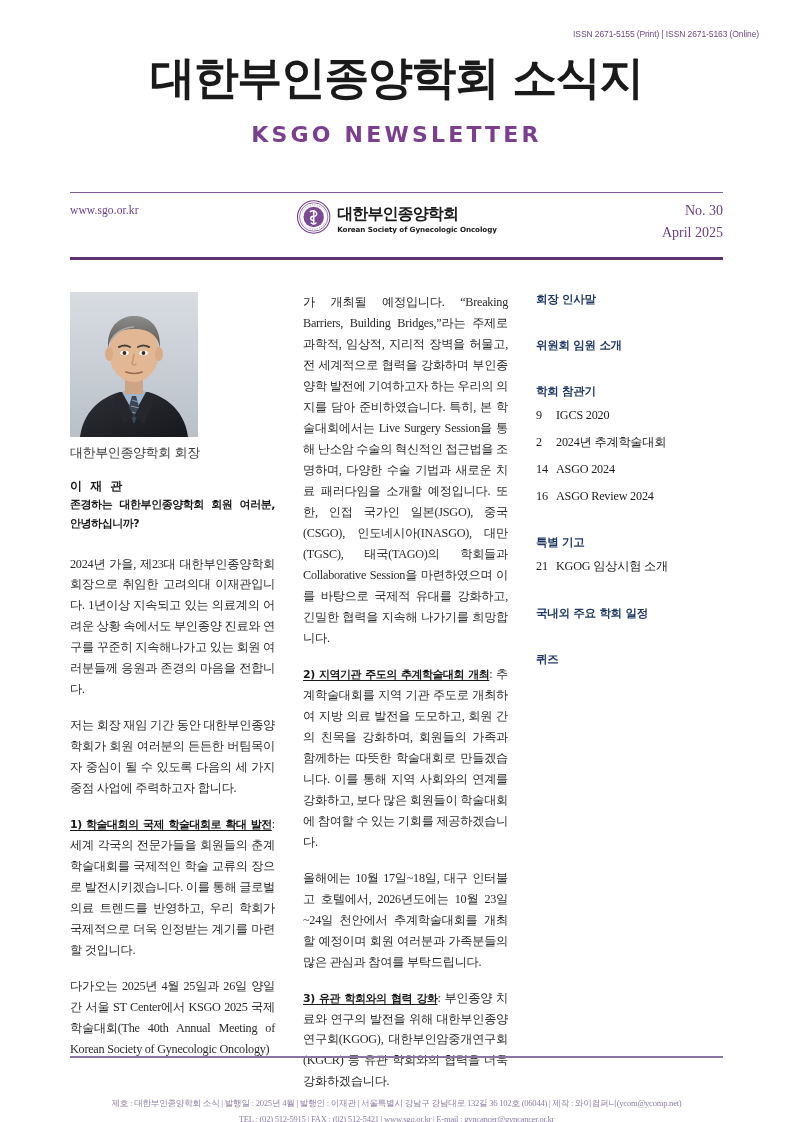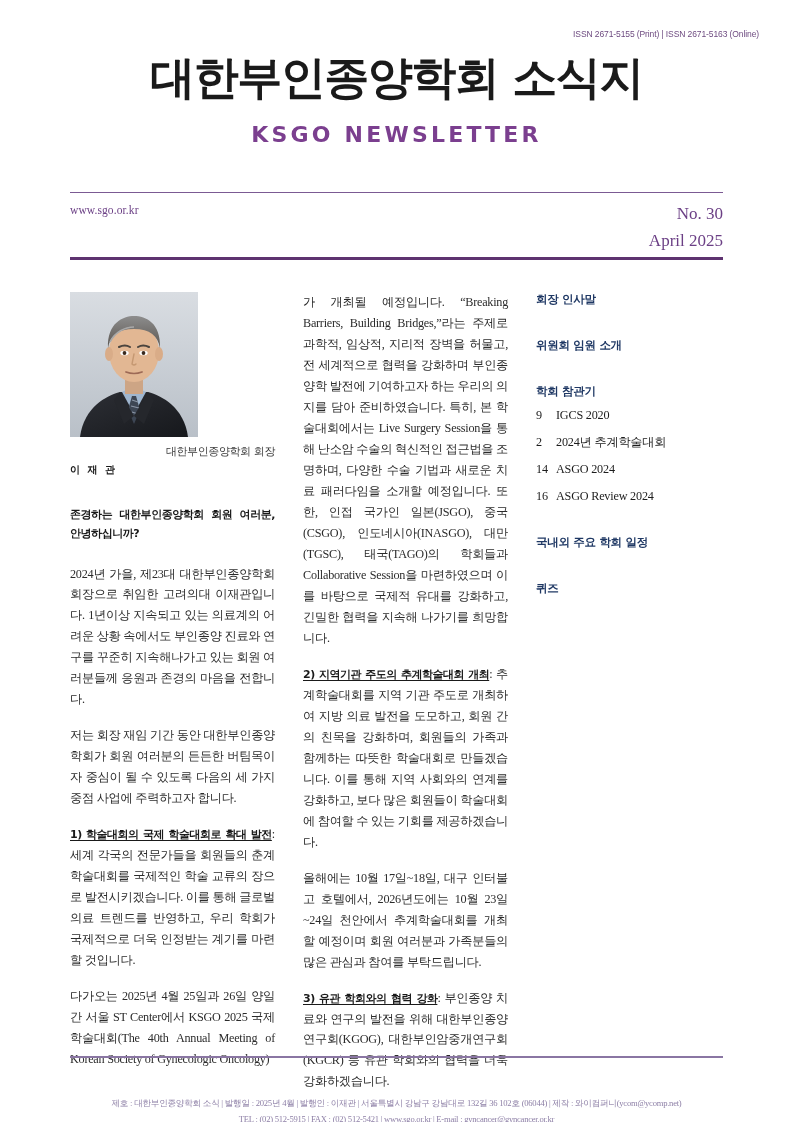--- a/index.html
+++ b/index.html
@@ -103,21 +103,21 @@
     top: 4px;
     font-size: 11.5px;
     color: #6b3f85;
     letter-spacing: 0.1px;
   }
   .issue-info {
     position: absolute;
     right: 0;
     top: 0;
     text-align: right;
-    font-size: 17px;
+    font-size: 14px;
     color: #6b3f85;
     line-height: 1.6;
   }
   .logo-block {
     position: absolute;
     left: 50%;
     top: 0;
     transform: translateX(-50%);
     display: flex;
     align-items: center;
@@ -164,37 +164,35 @@
     height: 145px;
     overflow: hidden;
     position: relative;
     background: #c9cfd6;
   }
   .portrait-frame svg { display: block; }
 
   .portrait-caption-role {
     margin-top: 7px;
     font-family: "DejaVu Sans", "Liberation Sans", sans-serif;
-    font-size: 11px;
+    font-size: 13px;
     letter-spacing: -0.4px;
     color: #3a3a3a;
-    text-align: right;
   }
   .portrait-caption-name {
-    margin-top: 4px;
-    font-family: "DejaVu Sans", "Liberation Sans", sans-serif;
-    font-size: 10px;
+    margin-top: 16px;
+    font-family: "DejaVu Sans", "Liberation Sans", sans-serif;
+    font-size: 12px;
     font-weight: bold;
     letter-spacing: 2px;
     color: #1a1a1a;
   }
 
   
   .greeting-head {
-    margin-top: 28px;
     font-family: "DejaVu Sans", "Liberation Sans", sans-serif;
     font-size: 11px;
     font-weight: bold;
     line-height: 1.75;
     letter-spacing: -0.45px;
     color: #1a1a1a;
     text-align: justify;
   }
   p.body-par {
     margin: 0 0 15px 0;
@@ -268,20 +266,38 @@
     <div class="masthead-title-ko">대한부인종양학회 소식지</div>
     <div class="masthead-title-en">KSGO NEWSLETTER</div>
   </div>
 
   <div class="rule-thin top"></div>
   <div class="rule-thick mid"></div>
 
   <div class="masthead-info">
     <div class="site-url">www.sgo.or.kr</div>
 
+    <div class="logo-block">
+      <span class="logo-emblem">
+        <svg width="34" height="34" viewBox="0 0 34 34" aria-hidden="true">
+          <circle cx="17" cy="17" r="16.2" fill="none" stroke="#6e3f86" stroke-width="1.1"></circle>
+          <circle cx="17" cy="17" r="14.2" fill="none" stroke="#6e3f86" stroke-width="0.7"></circle>
+          <circle cx="17" cy="17" r="10.2" fill="#7c4a93"></circle>
+          <path d="M13.6 11.6c2.6-1.6 6.1-0.6 6.4 2.0 0.2 1.8-1.4 2.6-3.0 2.7-1.7 0.1-3.0 0.7-3.0 2.1 0 1.4 1.5 2.1 3.1 2.0" fill="none" stroke="#ffffff" stroke-width="1.5" stroke-linecap="round"></path>
+          <path d="M17.0 11.0 L17.0 23.2" fill="none" stroke="#ffffff" stroke-width="1.5" stroke-linecap="round"></path>
+          <path d="M14.6 23.0 Q17.0 25.0 19.4 23.0" fill="none" stroke="#ffffff" stroke-width="1.5" stroke-linecap="round"></path>
+          <path d="M5.6 11.5 A13 13 0 0 1 28.4 11.5" fill="none" stroke="#6e3f86" stroke-width="0.5" stroke-dasharray="1.2 1.2"></path>
+          <path d="M5.6 22.5 A13 13 0 0 0 28.4 22.5" fill="none" stroke="#6e3f86" stroke-width="0.5" stroke-dasharray="1.2 1.2"></path>
+        </svg>
+      </span>
+      <span>
+        <span class="logo-text-ko">대한부인종양학회</span>
+        <div class="logo-text-en">Korean Society of Gynecologic Oncology</div>
+      </span>
+    </div>
 
     <div class="issue-info">
       <div>No. 30</div>
       <div>April 2025</div>
     </div>
   </div>
 
   <div class="columns">
 
     <div class="col col-left">
@@ -385,20 +401,27 @@
           <span class="toc-page">14</span>
           <span class="toc-label">ASGO 2024</span>
         </div>
         <div class="toc-entry">
           <span class="toc-page">16</span>
           <span class="toc-label">ASGO Review 2024</span>
         </div>
       </div>
 
 
+      <div class="toc-section">
+        <div class="toc-head spaced tight">특별 기고</div>
+        <div class="toc-entry">
+          <span class="toc-page">21</span>
+          <span class="toc-label">KGOG 임상시험 소개</span>
+        </div>
+      </div>
 
       <div class="toc-section">
         <div class="toc-head spaced">국내외 주요 학회 일정</div>
       </div>
 
       <div class="toc-section">
         <div class="toc-head spaced">퀴즈</div>
       </div>
     </div>
   </div>

